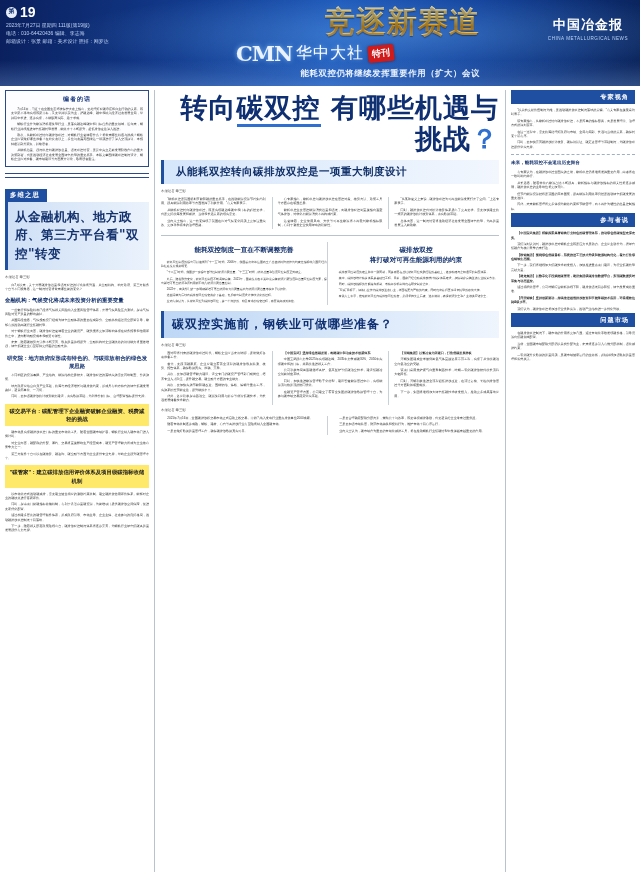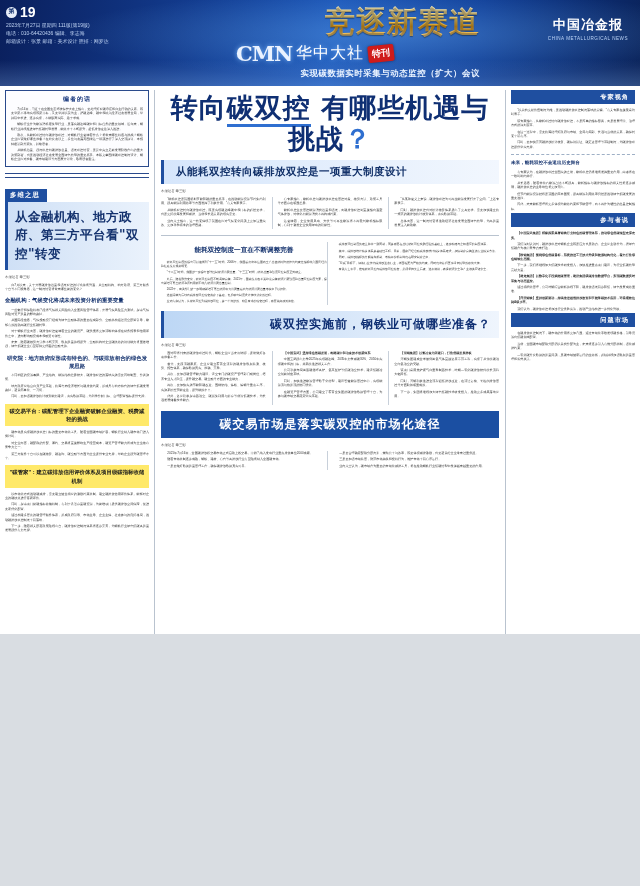--- a/index.html
+++ b/index.html
@@ -1,18 +1,18 @@
 <!DOCTYPE html>
 <html><head>
 <meta charset="utf-8">
 <style>
   html,body{margin:0;padding:0;background:#d9dde2;}
   body{font-family:"Liberation Sans","DejaVu Sans",sans-serif;}
   .page{
-    position:relative;width:640px;height:634px;margin:0 auto;background:#ffffff;
+    position:relative;width:640px;height:886px;margin:0 auto;background:#ffffff;
     overflow:hidden;
   }
   
   .masthead{
     position:relative;height:86px;
     background:linear-gradient(100deg,#0a1f5c 0%,#123a8c 28%,#1b56b8 52%,#0f3d96 74%,#0a2259 100%);
     overflow:hidden;
   }
   .masthead:after{
     content:"";position:absolute;inset:0;
@@ -123,21 +123,21 @@
   .sub-h.left{text-align:left;}
   .hl-band{
     background:#ffe96a;padding:3px 4px;margin:5px 0 4px 0;text-align:center;
     font-size:5.4px;font-weight:bold;color:#1b1b1b;line-height:1.5;
   }
 
   
   .mid-main-title{
     font-family:"DejaVu Serif","Liberation Serif",serif;
     font-size:27px;font-weight:bold;color:#0f2f73;line-height:1.15;letter-spacing:1px;
-    text-align:center;margin:2px 0 2px 0;
+    text-align:right;margin:2px 0 2px 0;
   }
   .mid-main-title .hl{color:#0f2f73;border-bottom:3px solid #2f6fd0;padding-bottom:1px;}
   .mid-main-title .q{color:#2f6fd0;}
   .mid-band{
     background:linear-gradient(90deg,#d6e6fb,#f2f7fe);
     border-left:3px solid #1f4fa0;padding:5px 12px;margin:6px 0 5px 0;
   }
   .mid-band h3{
     margin:0;font-family:"DejaVu Serif","Liberation Serif",serif;font-size:10.5px;
     color:#123169;font-weight:bold;letter-spacing:.5px;
@@ -146,21 +146,21 @@
   .cols3 > div{flex:1;}
   .cols2{display:flex;gap:0;}
   .cols2 > div{flex:1;}
   .colrule{border-left:1px solid #c8d0da;padding-left:5px;}
   .mid-center-head{
     text-align:center;font-size:6.6px;font-weight:bold;color:#14326e;line-height:1.5;
     margin:4px 0 4px 0;font-family:"DejaVu Serif","Liberation Serif",serif;
   }
   .mid-title-blue{
     background:linear-gradient(90deg,#bdd7f5,#eff5fd);
-    padding:5px 8px;margin:6px 0 5px 0;border-left:3px solid #1f4fa0;text-align:right;
+    padding:5px 8px;margin:6px 0 5px 0;border-left:3px solid #1f4fa0;
   }
   .mid-title-blue h3{
     margin:0;font-family:"DejaVu Serif","Liberation Serif",serif;font-size:12px;color:#0f2f73;
     font-weight:bold;letter-spacing:1px;
   }
   .mid-title-solid{
     background:#1b4fa2;color:#fff;text-align:center;padding:5px 6px;margin:6px 0 5px 0;
   }
   .mid-title-solid h3{
     margin:0;font-family:"DejaVu Serif","Liberation Serif",serif;font-size:12px;
@@ -199,21 +199,21 @@
       </div>
     </div>
 
     <div class="mh-center">
       <div class="mh-title">竞逐新赛道</div>
       <div class="mh-cmn">
         <span class="mh-cmn-logo">CMN</span>
         <span class="mh-cmn-cn">华中大社</span>
         <span class="mh-stamp">特刊</span>
       </div>
-      <div class="mh-sub">实现碳数据实时采集与动态监控（扩大）会议</div>
+      <div class="mh-sub">能耗双控仍将继续发挥重要作用（扩大）会议</div>
     </div>
 
     <div class="mh-right">
       <div class="mh-right-cn">中国冶金报</div>
       <div class="mh-right-en">CHINA METALLURGICAL NEWS</div>
     </div>
   </div>
 
   <div class="body">
 
@@ -313,20 +313,24 @@
           <div class="tiny tinier">
             <p>能耗双控制度的提出可以追溯到"十一五"时期。2006年，我国首次将单位国内生产总值能耗降低作为约束性指标纳入国民经济和社会发展规划纲要。</p>
             <p>"十二五"时期，我国进一步提出合理控制能源消费总量。"十三五"时期，能耗总量和强度双控制度正式确立。</p>
             <p>此后，随着形势变化，能耗双控制度不断调整完善。2021年，国家发展改革委印发完善能源消费强度和总量双控制度方案，提出新增可再生能源和原料用能不纳入能源消费总量控制。</p>
             <p>2022年，有关部门进一步明确新增可再生能源电力消费量在地方能源消费总量考核中予以扣除。</p>
             <p>这些调整为后续向碳排放双控转变奠定了基础，也反映出制度设计持续优化的过程。</p>
             <p>业内专家认为，从能耗双控到碳排放双控，是一个渐进的、稳妥有序的转变过程，需要做好政策衔接。</p>
           </div>
         </div>
         <div class="colrule">
+          <div class="mid-center-head">
+            <div>碳排放双控</div>
+            <div>将打破对可再生能源利用的约束</div>
+          </div>
           <div class="tiny tinier">
             <p>碳排放双控制度的建立并非一蹴而就，而是需要在总结能耗双控实践经验的基础上，逐步构建与之相适应的制度体系。</p>
             <p>其中，碳排放统计核算体系是基础性工程。目前，国家已经启动碳排放统计核算体系建设，加快制定完善重点行业核算方法。</p>
             <p>同时，碳排放指标的分解落实机制、考核评价机制等也在研究制定之中。</p>
             <p>"双碳"目标下，钢铁行业作为碳排放重点行业，将面临更为严格的约束，同时也将获得更多绿色转型的政策支持。</p>
             <p>有关人士表示，推动能耗双控向碳排放双控转变，必须坚持先立后破、通盘谋划，确保能源安全和产业链供应链安全。</p>
           </div>
         </div>
       </div>
 
@@ -352,23 +356,20 @@
         </div>
         <div class="tiny colrule">
           <p class="para-lead">【河钢集团】以氢冶金为突破口，打造低碳发展样板</p>
           <p>河钢集团建成全球首例富氢气体直接还原示范工程，实现了从传统碳冶金向氢冶金的突破。</p>
           <p>该项目采用焦炉煤气自重整制氢技术，吨钢二氧化碳排放较传统长流程大幅降低。</p>
           <p>同时，河钢积极推进全流程超低排放改造，在清洁运输、无组织排放管控等方面取得明显成效。</p>
           <p>下一步，集团将继续加大绿色低碳技术研发投入，推动更多成果落地应用。</p>
         </div>
       </div>
 
-      <div class="mid-title-solid">
-        <h3>碳交易市场是落实碳双控的市场化途径</h3>
-      </div>
       <div class="byline">本报记者 章三彩</div>
 
       <div class="cols2">
         <div class="tiny">
           <p>2021年7月16日，全国碳排放权交易市场正式启动上线交易，目前已纳入发电行业重点排放单位2000余家。</p>
           <p>随着市场机制逐步成熟，钢铁、建材、有色等高排放行业有望陆续纳入全国碳市场。</p>
           <p>一是要做好数据质量管理工作，确保碳排放数据真实可靠。</p>
         </div>
         <div class="tiny colrule">
           <p>二是要合理确定配额分配方案，兼顾公平与效率，既要体现减排激励，也要避免给企业带来过重负担。</p>

